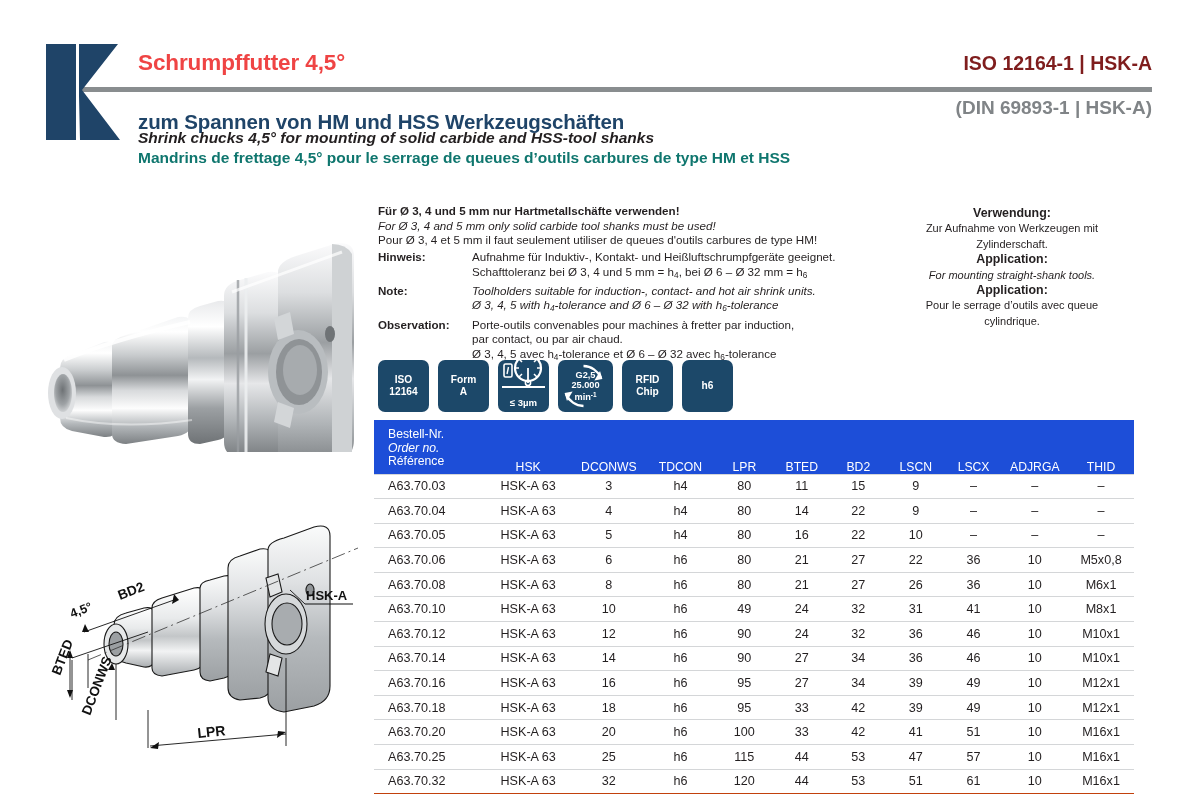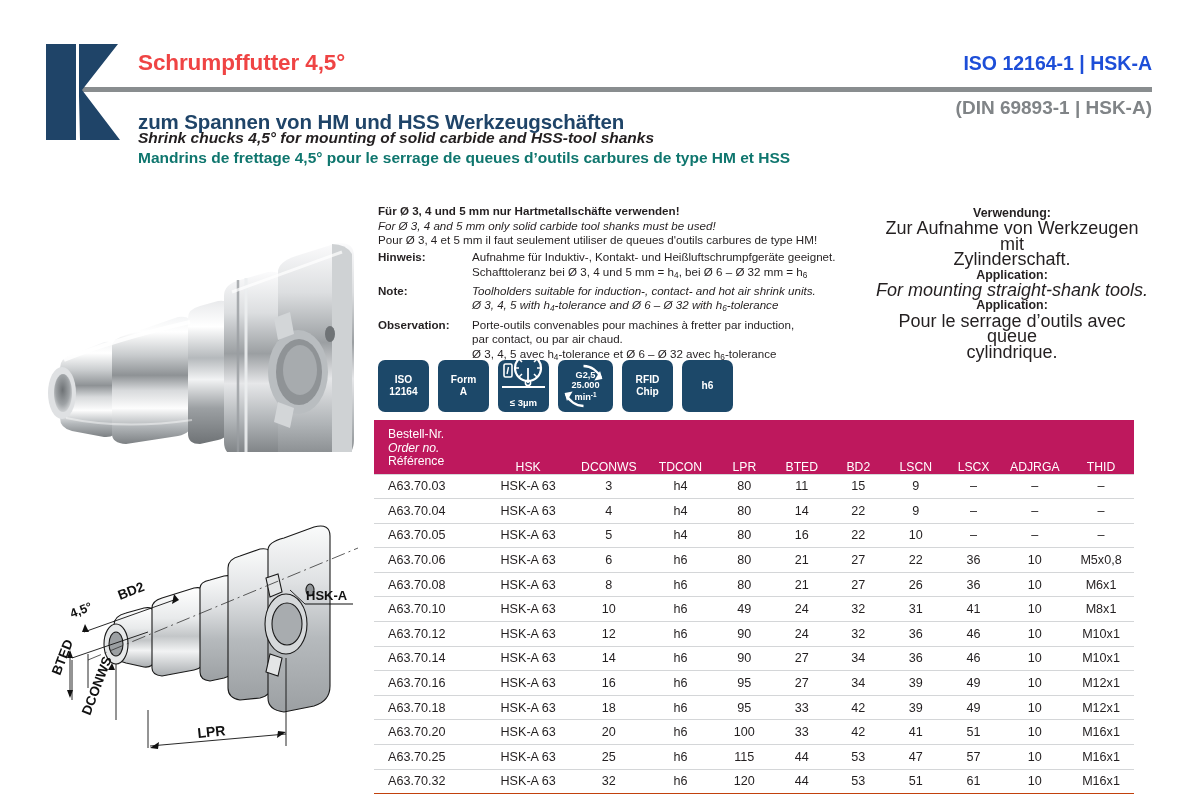--- a/index.html
+++ b/index.html
@@ -17,21 +17,21 @@
   .hdr-rule {
     position: absolute; left: 46px; top: 87px; width: 1106px; height: 5px;
     background: #898d8f;
   }
   .hdr-title {
     position: absolute; left: 138px; top: 50px;
     font-size: 22.5px; font-weight: bold; color: #ef4444; letter-spacing: -0.1px;
   }
   .hdr-std {
     position: absolute; right: 48px; top: 52px;
-    font-size: 19.5px; font-weight: bold; color: #1d4ed8; white-space: nowrap;
+    font-size: 19.5px; font-weight: bold; color: #7f1d1d; white-space: nowrap;
   }
   .hdr-sub {
     position: absolute; left: 138px; top: 110px;
     font-size: 20.5px; font-weight: bold; color: #1f4468; letter-spacing: -0.1px;
   }
   .hdr-std2 {
     position: absolute; right: 48px; top: 97px;
     font-size: 19px; font-weight: bold; color: #808487; white-space: nowrap;
   }
   .hdr-en {
@@ -55,21 +55,21 @@
     width: 94px; flex: 0 0 94px;
     font-size: 11.6px; font-weight: bold; line-height: 14.5px;
   }
   .note-txt { font-size: 11.6px; line-height: 14.5px; }
   .note-txt.it { font-style: italic; }
   .sub { font-size: 8.3px; vertical-align: -0.22em; }
 
   
   .appl { position: absolute; left: 872px; top: 206px; width: 280px; text-align: center; }
   .appl .h { font-size: 12.4px; font-weight: bold; line-height: 15.4px; }
-  .appl .t { font-size: 18px; line-height: 15.4px; }
+  .appl .t { font-size: 11px; line-height: 15.4px; }
   .appl .t.it { font-style: italic; }
 
   
   .badges { position: absolute; left: 378px; top: 360px; display: flex; gap: 9px; }
   .badge {
     width: 51px; height: 52px; border-radius: 7px; background: #1c4869;
     color: #ffffff; position: relative;
     display: flex; flex-direction: column; align-items: center; justify-content: center;
     font-size: 10.2px; font-weight: bold; line-height: 12px; text-align: center;
     overflow: hidden;
@@ -84,21 +84,21 @@
   .badge-runout .val { font-size: 9.6px; font-weight: bold; position: relative; top: 1px; }
   .badge-bal { justify-content: center; }
   .badge-bal .arcs { position: absolute; left: 2px; top: 2px; width: 47px; height: 48px; }
   .badge-bal .txt { position: relative; z-index: 2; font-size: 9.2px; line-height: 10.4px; }
   .sup { font-size: 6.4px; vertical-align: 0.42em; }
 
   
   .tbl { position: absolute; left: 374px; top: 420px; width: 760px; }
   .tbl table { width: 100%; border-collapse: collapse; }
   .tbl thead th {
-    background: #be185d; color: #ffffff;
+    background: #1d4ed8; color: #ffffff;
     font-size: 12.2px; font-weight: normal;
     padding: 0; vertical-align: bottom; height: 54px;
     text-align: center;
   }
   .tbl thead th.first { text-align: left; padding-left: 14px; vertical-align: top; padding-top: 8px; }
   .hdr-3 { line-height: 13.6px; }
   .hdr-3 .it { font-style: italic; }
   .tbl tbody td {
     font-size: 12.6px; color: #231f20;
     height: 24.6px; text-align: center;

